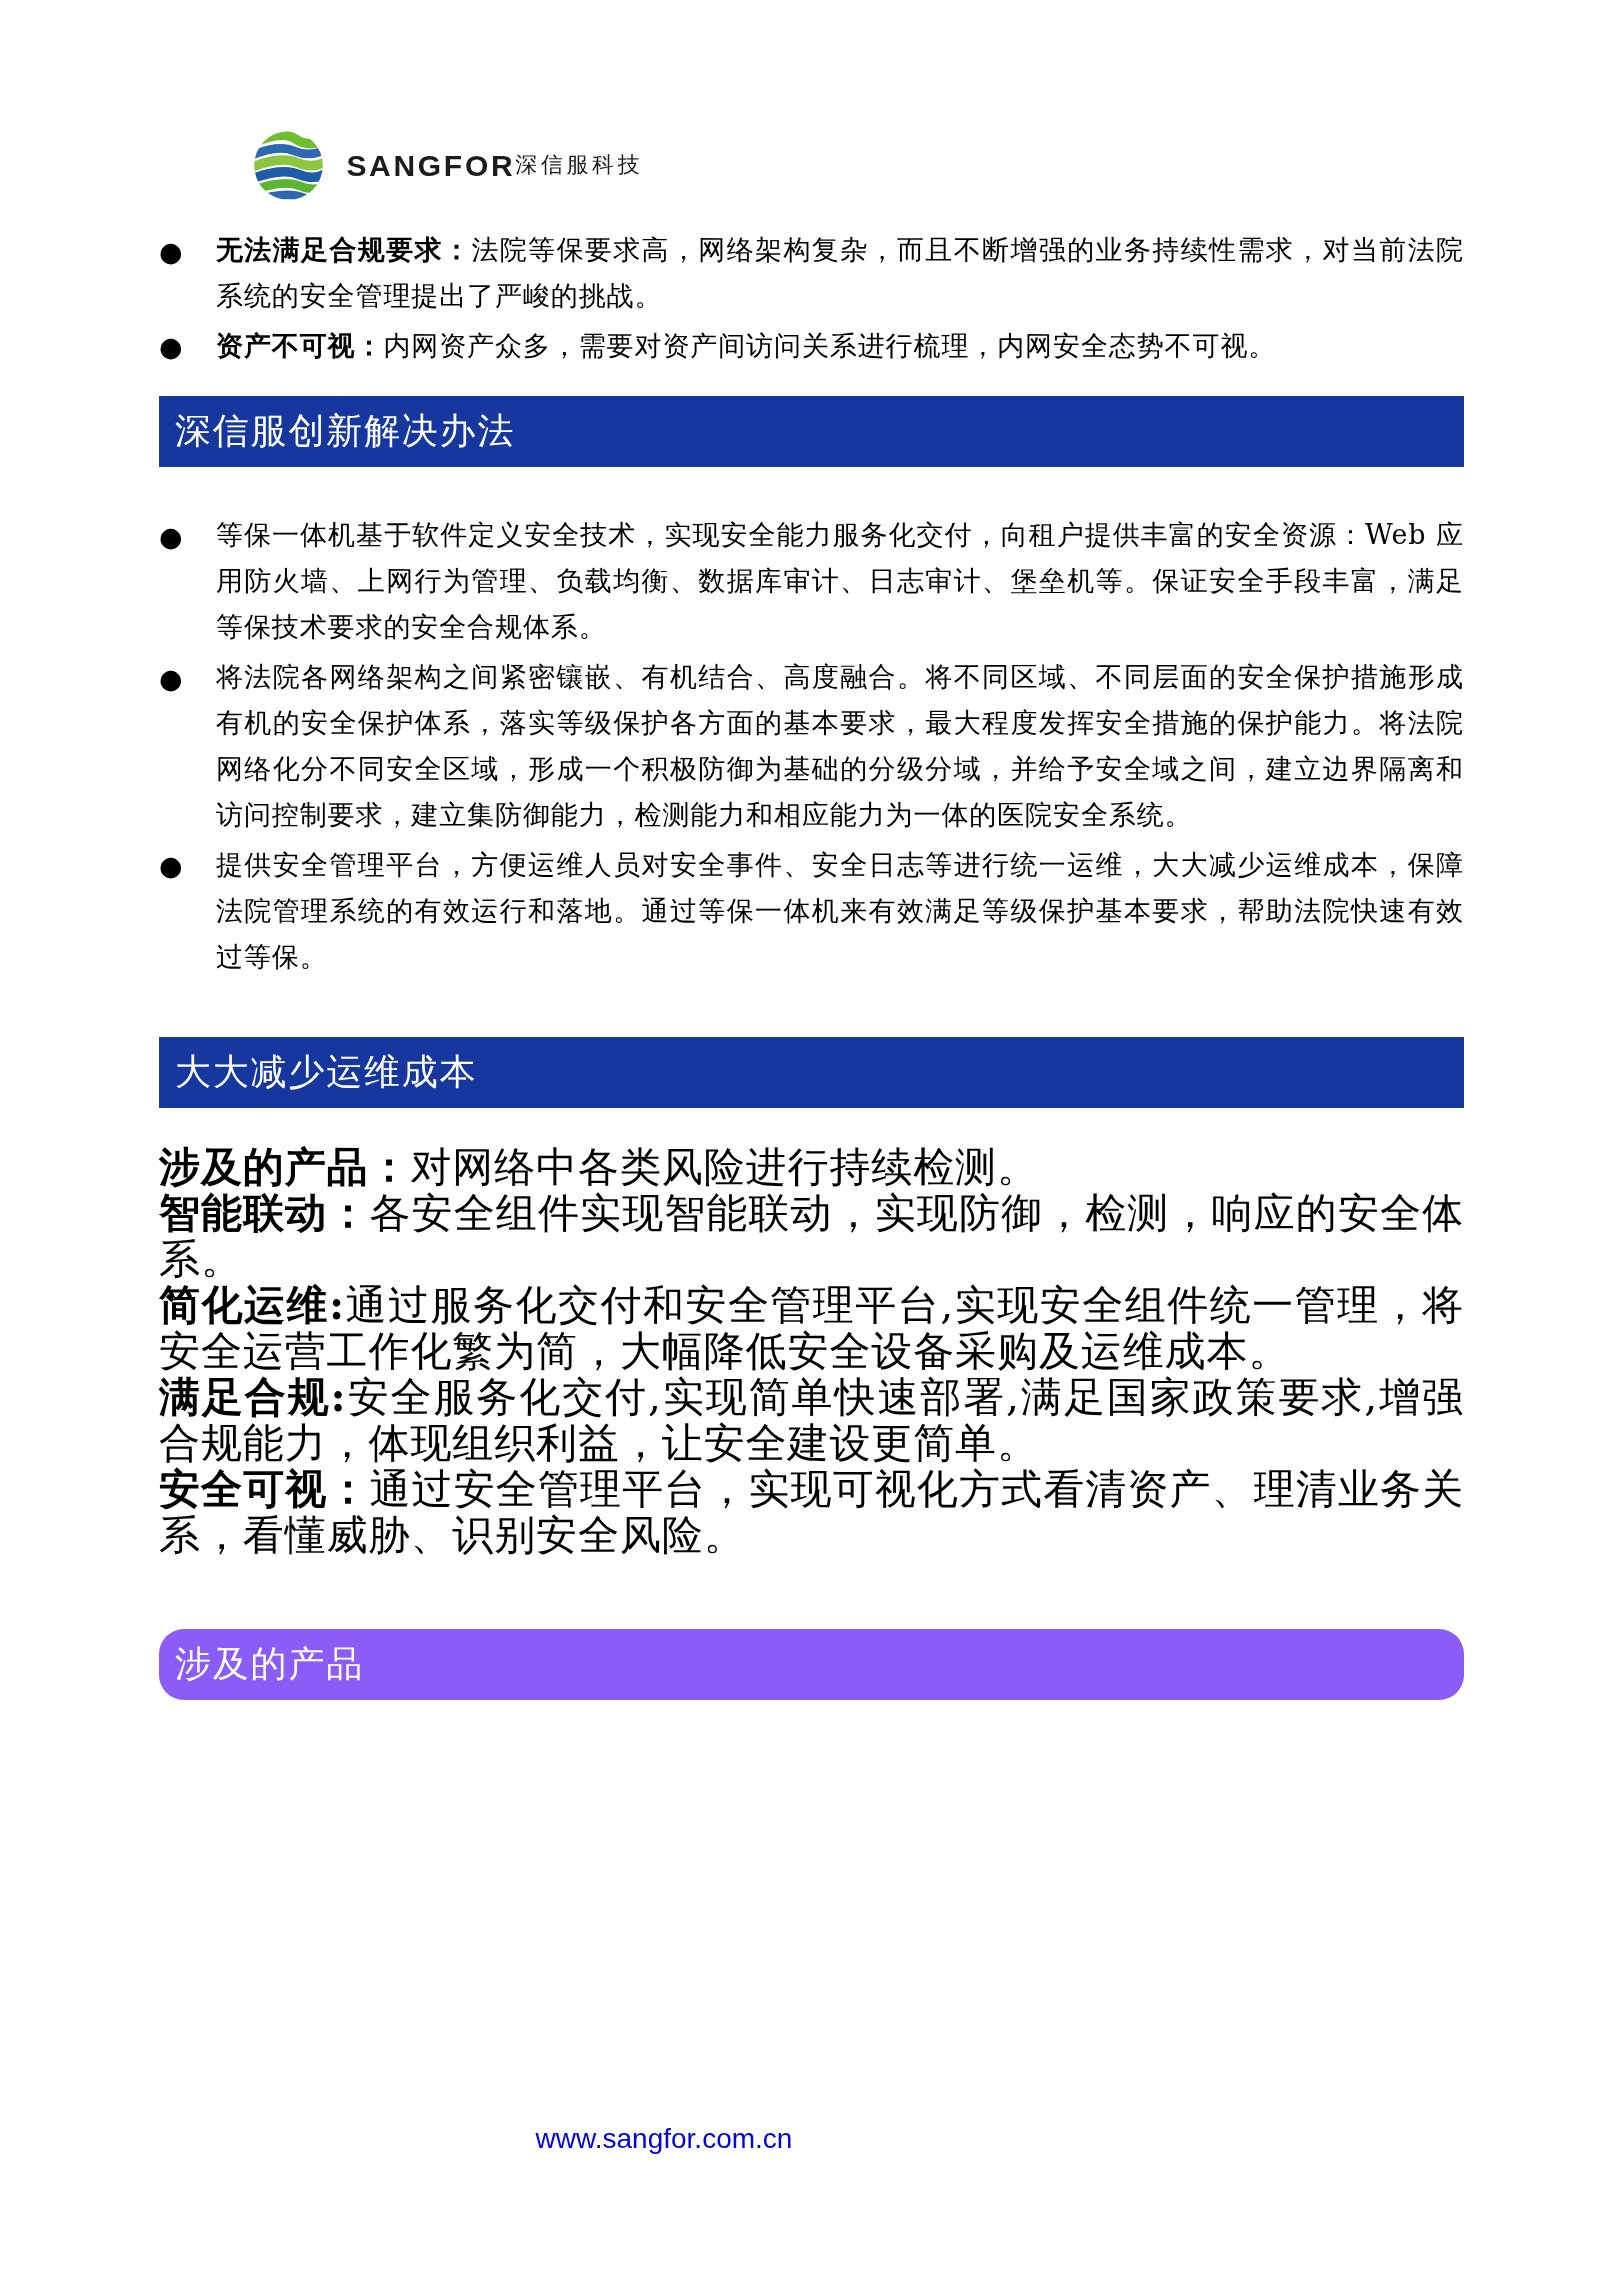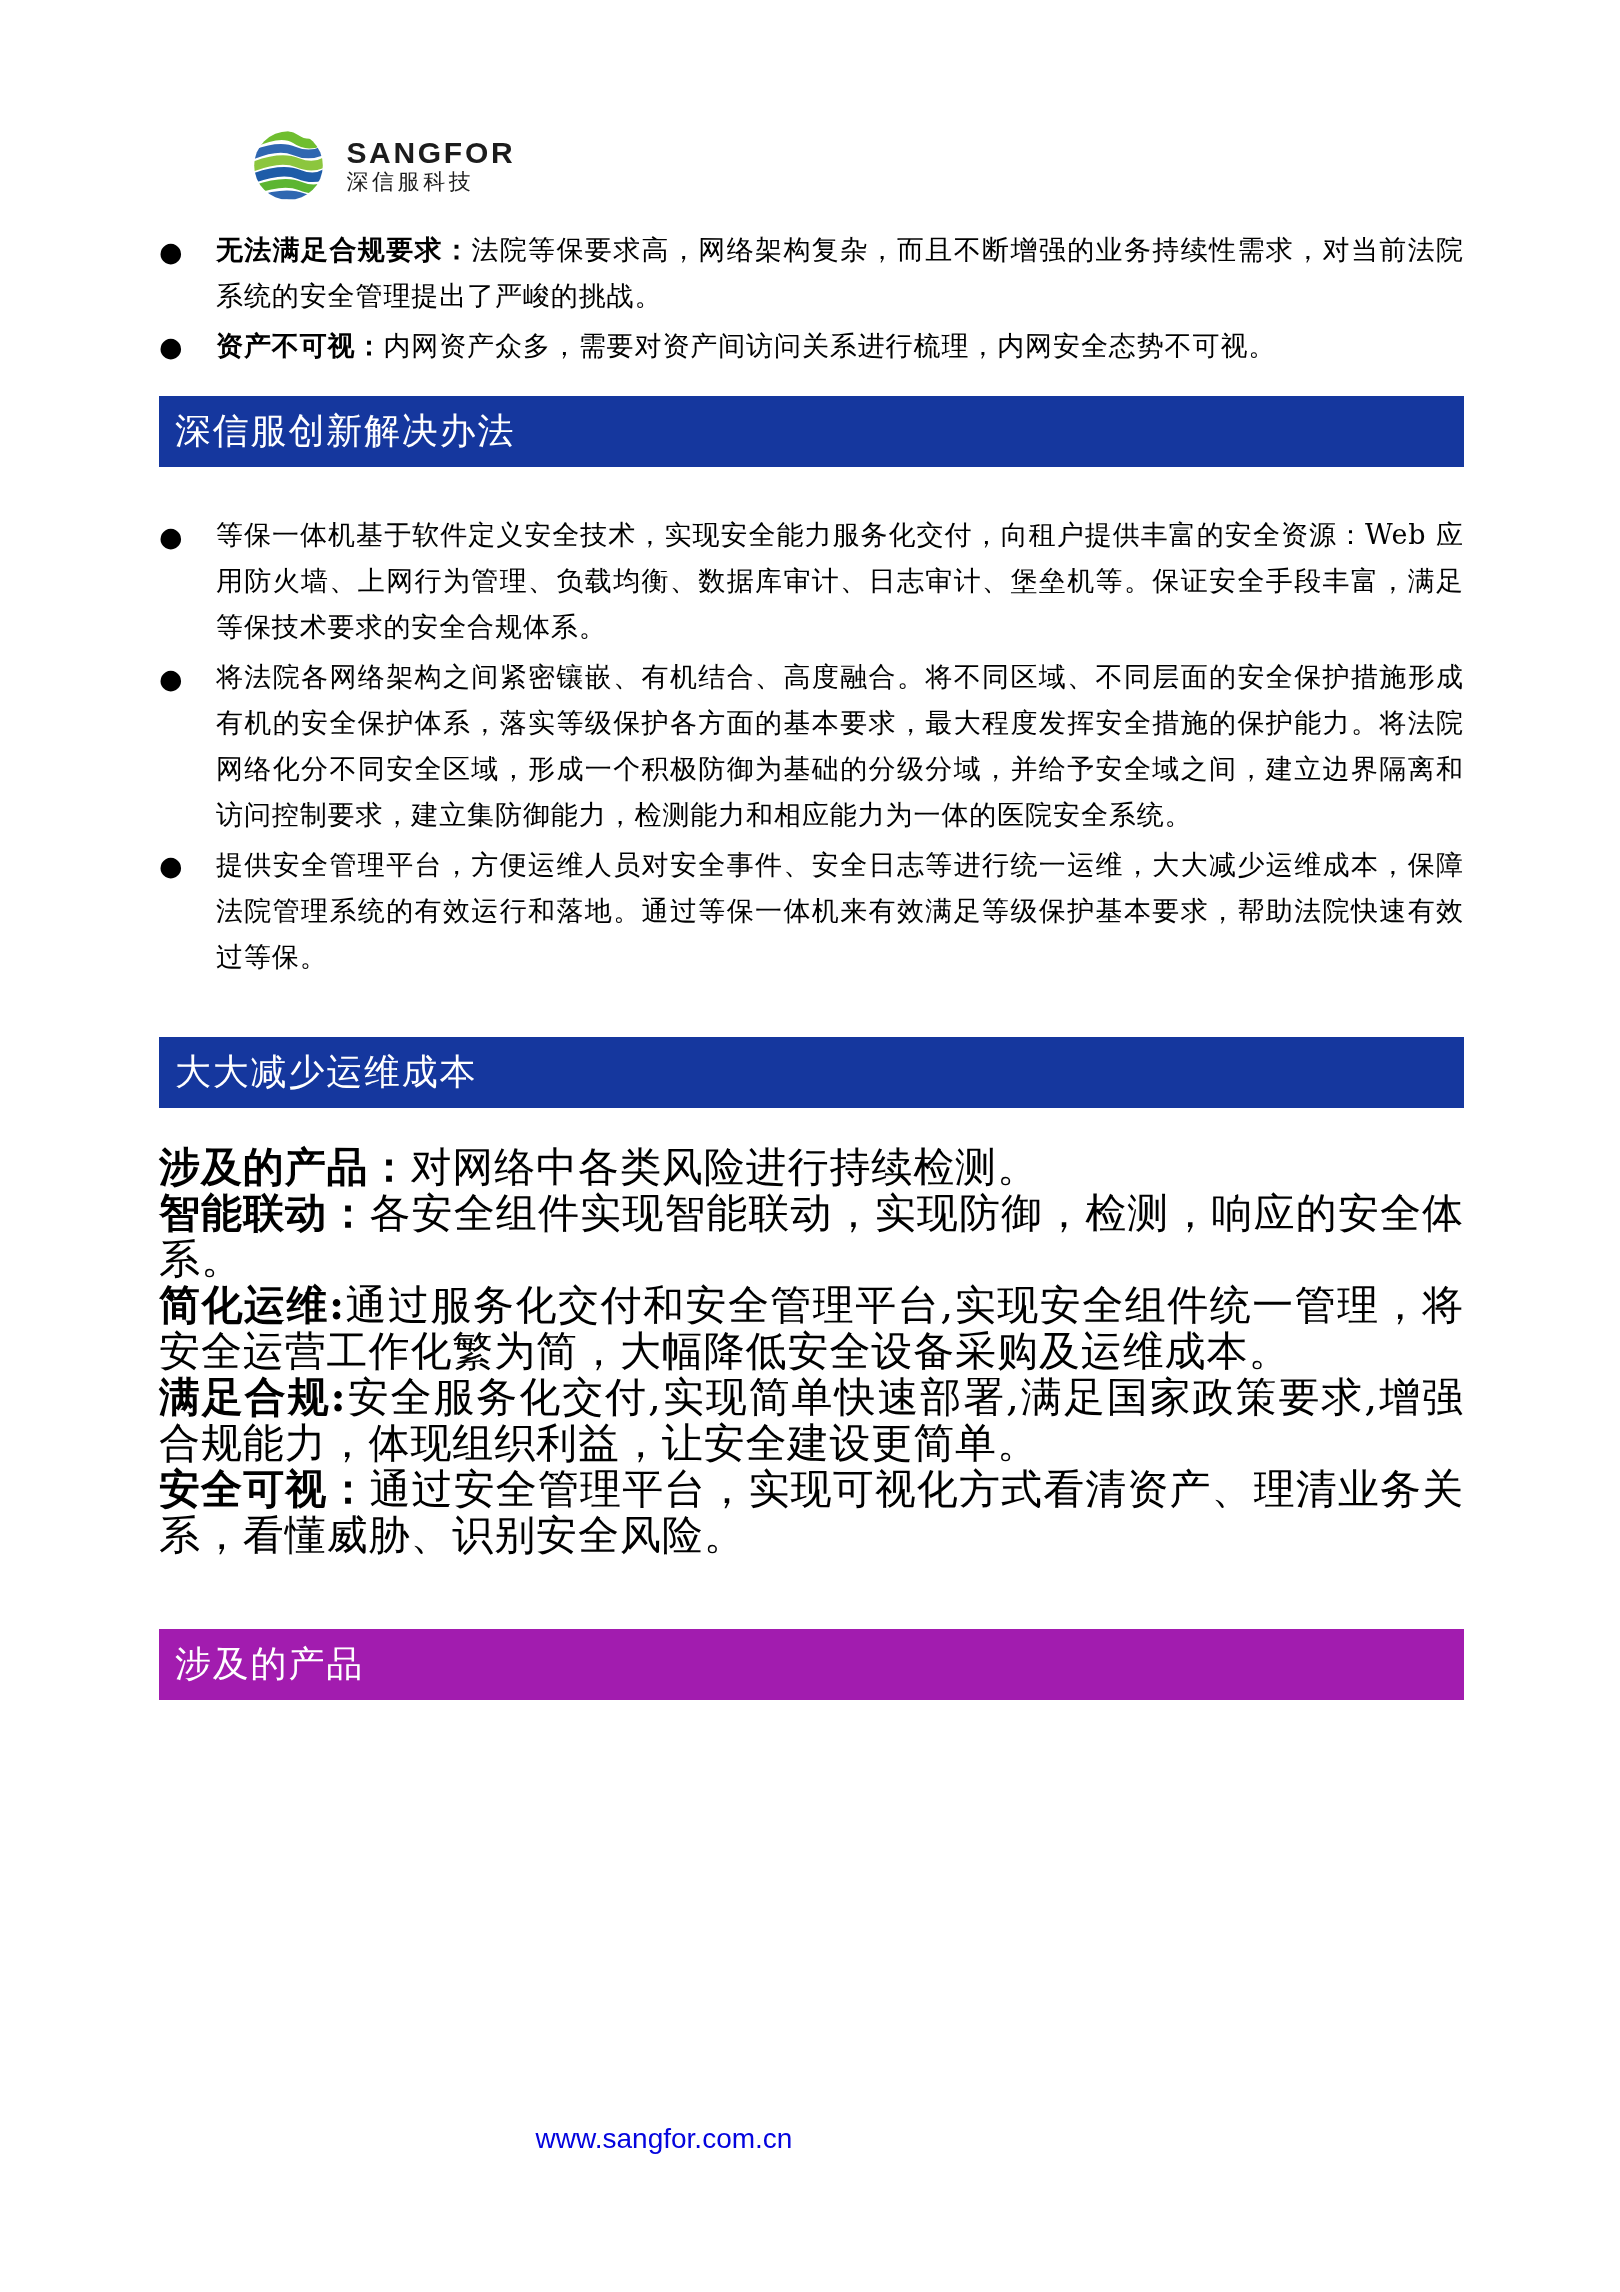--- a/index.html
+++ b/index.html
@@ -29,21 +29,21 @@
     height: 77px;
   }
   .logo-globe {
     width: 73px;
     height: 73px;
     flex: 0 0 auto;
   }
   .logo-textblock {
     margin-left: 21.4px;
     display: flex;
-    flex-direction: column;
+    flex-direction: row;
     justify-content: center;
   }
   .brand-en {
     font-family: "Liberation Sans", sans-serif;
     font-weight: bold;
     font-size: 30px;
     letter-spacing: 2.7px;
     color: #1c1c1c;
     line-height: 1.0;
   }
@@ -193,21 +193,21 @@
   </div>
 
   <div class="benefits-block">
     <p class="benefit-para"><span class="lead">涉及的产品：</span><span>对网络中各类风险进行持续检测。</span></p>
     <p class="benefit-para"><span class="lead">智能联动：</span><span>各安全组件实现智能联动，实现防御，检测，响应的安全体系。</span></p>
     <p class="benefit-para"><span class="lead">简化运维:</span><span>通过服务化交付和安全管理平台,实现安全组件统一管理，将安全运营工作化繁为简，大幅降低安全设备采购及运维成本。</span></p>
     <p class="benefit-para"><span class="lead">满足合规:</span><span>安全服务化交付,实现简单快速部署,满足国家政策要求,增强合规能力，体现组织利益，让安全建设更简单。</span></p>
     <p class="benefit-para"><span class="lead">安全可视：</span><span>通过安全管理平台，实现可视化方式看清资产、理清业务关系，看懂威胁、识别安全风险。</span></p>
   </div>
 
-  <div class="band products-band" style="background: #a21caf;">
+  <div class="band products-band" style="background: #8b5cf6; border-radius: 25px;">
     <span class="band-title">涉及的产品</span>
   </div>
 
 </div>
 
 <div class="footer">
   <a href="#" style="color: rgb(4, 4, 222);">www.sangfor.com.cn</a>
 </div>
 
 

